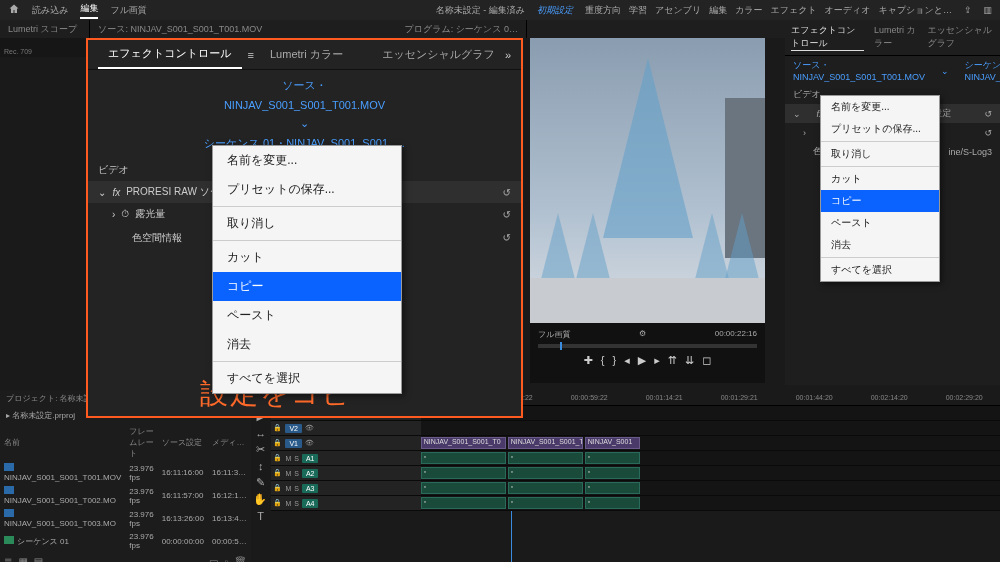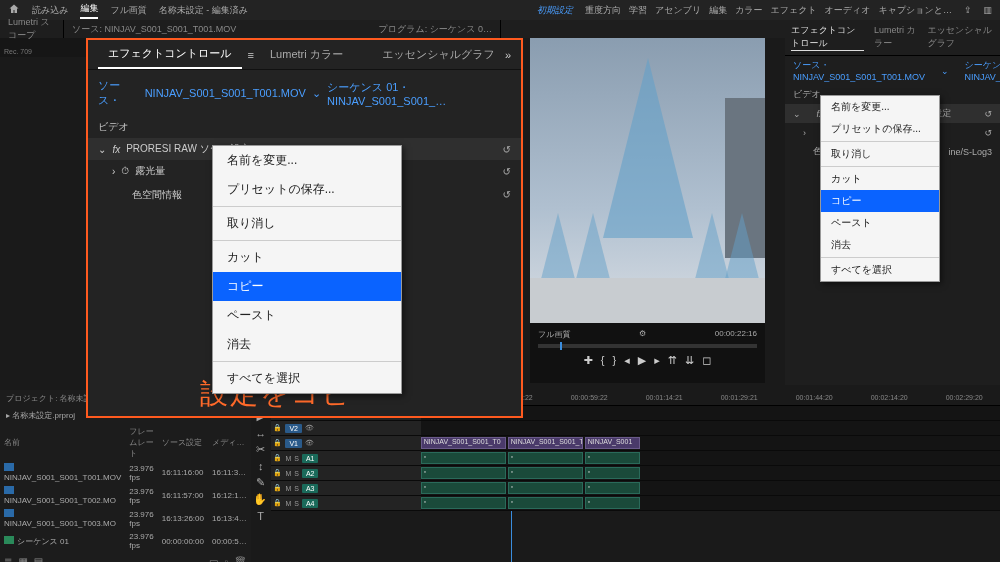--- a/index.html
+++ b/index.html
@@ -1,40 +1,40 @@
 <!DOCTYPE html>
 <html><head>
 <meta charset="utf-8">
 <style>
   * { margin: 0; padding: 0; box-sizing: border-box; font-family: "Hiragino Sans", "Meiryo", sans-serif; }
   body { background: #1a1a1a; color: #ccc; width: 1000px; height: 562px; overflow: hidden; font-size: 10px; position: relative; }
   
   
   .topbar { height: 20px; background: #232323; display: flex; align-items: center; padding: 0 8px; gap: 12px; font-size: 9px; color: #aaa; }
   .topbar .home { width: 12px; height: 12px; }
-  .topbar .center { flex: 1; text-align: left; }
+  .topbar .center { flex: 1; text-align: right; }
   .topbar .right-menu { display: flex; gap: 8px; }
   .topbar .hl { color: #4a9eff; font-style: italic; }
   
   
   .panel-tabs-row { height: 18px; display: flex; background: #1e1e1e; }
   .panel-tabs-row .segment { display: flex; align-items: center; padding: 0 8px; gap: 10px; font-size: 9px; color: #888; border-right: 1px solid #000; }
   
   
   .scopes { width: 86px; background: #161616; display: flex; flex-direction: column; }
   .scope1 { flex: 1; background: linear-gradient(180deg,#000 0%,#222 40%,#fff 45%,#444 55%,#000 100%); margin: 2px; }
   .scope2 { flex: 1; background: linear-gradient(180deg,#000 0%,#300 30%,#f00 60%,#800 80%,#000 100%); margin: 2px; }
   .scope-foot { font-size: 7px; color: #777; padding: 2px 4px; }
   
   
   .ec-panel { position: absolute; left: 86px; top: 38px; width: 437px; height: 380px; border: 2px solid #ff5a1f; background: #232323; z-index: 5; }
   .ec-tabs { display: flex; align-items: center; height: 30px; border-bottom: 1px solid #111; padding: 0 10px; font-size: 11px; }
   .ec-tab { padding: 6px 10px; color: #aaa; }
   .ec-tab.active { color: #fff; border-bottom: 2px solid #fff; }
-  .ec-source { padding: 8px 10px; font-size: 11px; color: #4a9eff; display: flex; align-items: center; gap: 6px; }
+  .ec-source { padding: 8px 10px; font-size: 11px; color: #4a9eff; display: flex; align-items: center; gap: 6px; flex-direction: column; }
   .ec-row { display: flex; align-items: center; padding: 4px 10px; font-size: 10px; gap: 6px; }
   .ec-row.fx { background: #2f2f2f; }
   .ec-row .reset { margin-left: auto; color: #aaa; }
   .dropdown { background: #1a1a1a; border: 1px solid #444; padding: 2px 20px 2px 6px; font-size: 10px; }
   
   
   .ctx-menu { position: absolute; left: 212px; top: 145px; width: 190px; background: #f5f5f5; border: 1px solid #999; box-shadow: 2px 2px 6px rgba(0,0,0,.5); font-size: 12px; color: #222; z-index: 20; }
   .ctx-menu .item { padding: 6px 14px; }
   .ctx-menu .item.sel { background: #0a63ff; color: #fff; }
   .ctx-menu hr { border: none; border-top: 1px solid #ccc; margin: 2px 0; }
@@ -117,21 +117,21 @@
     <span>カラー</span>
     <span>エフェクト</span>
     <span>オーディオ</span>
     <span>キャプションと…</span>
   </span>
   <span>⇪</span>
   <span>▥</span>
 </div>
 
 <div class="panel-tabs-row">
-  <div class="segment" style="width:64px">Lumetri スコープ</div>
+  <div class="segment" style="width:90px">Lumetri スコープ</div>
   <div class="segment" style="width:437px">
     <span>ソース: NINJAV_S001_S001_T001.MOV</span>
     <span style="margin-left:auto">プログラム: シーケンス 0…</span>
   </div>
 </div>
 
 <div class="scopes">
   <div class="scope1"></div>
   <div class="scope2"></div>
   <div class="scope-foot">Rec. 709</div>

